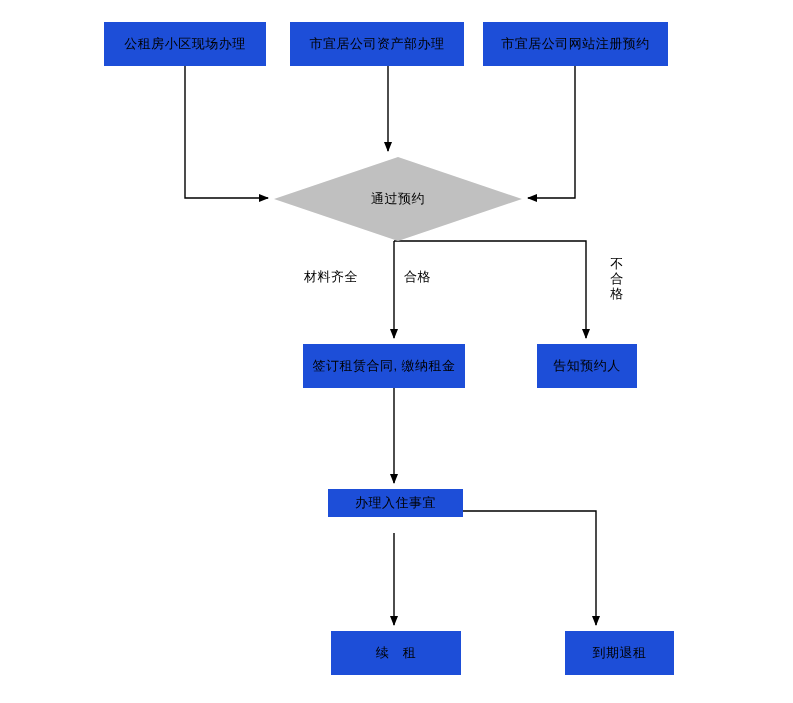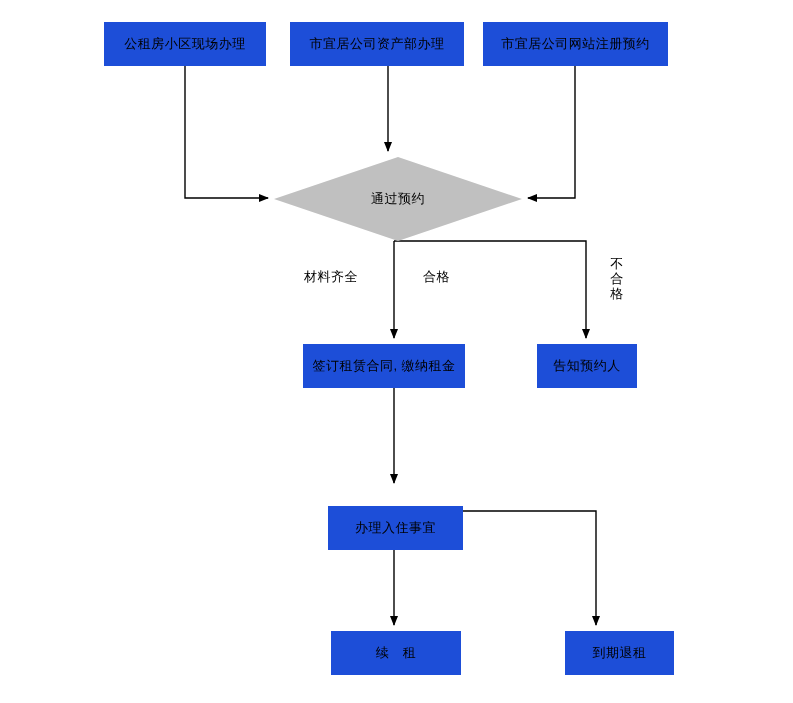--- a/index.html
+++ b/index.html
@@ -110,25 +110,25 @@
     <svg width="248" height="84">
       <polygon points="124,0 248,42 124,84 0,42" fill="#c0c0c0"></polygon>
     </svg>
     <div class="diamond-label">通过预约</div>
   </div>
 
   <div class="node" style="left:303px; top:344px; width:162px; height:44px;">签订租赁合同, 缴纳租金</div>
 
   <div class="node" style="left:537px; top:344px; width:100px; height:44px;">告知预约人</div>
 
-  <div class="node" style="left:328px; top:489px; width:135px; height:44px;margin-top:17px;">办理入住事宜</div>
+  <div class="node" style="left:328px; top:489px; width:135px; height:28px;">办理入住事宜</div>
 
   <div class="node" style="left:331px; top:631px; width:130px; height:44px;">续　租</div>
 
   <div class="node" style="left:541px; top:631px; width:109px; height:44px;margin-left:24px;">到期退租</div>
 
   <div class="edge-label" style="left:304px; top:268px;">材料齐全</div>
 
-  <div class="edge-label" style="left:404px; top:268px;margin-left:19px;">合格</div>
+  <div class="edge-label" style="left:404px; top:268px;">合格</div>
 
   <div class="edge-label vert" style="left:610px; top:257px;">不合格</div>
 
 </div>
 
 </body></html>

